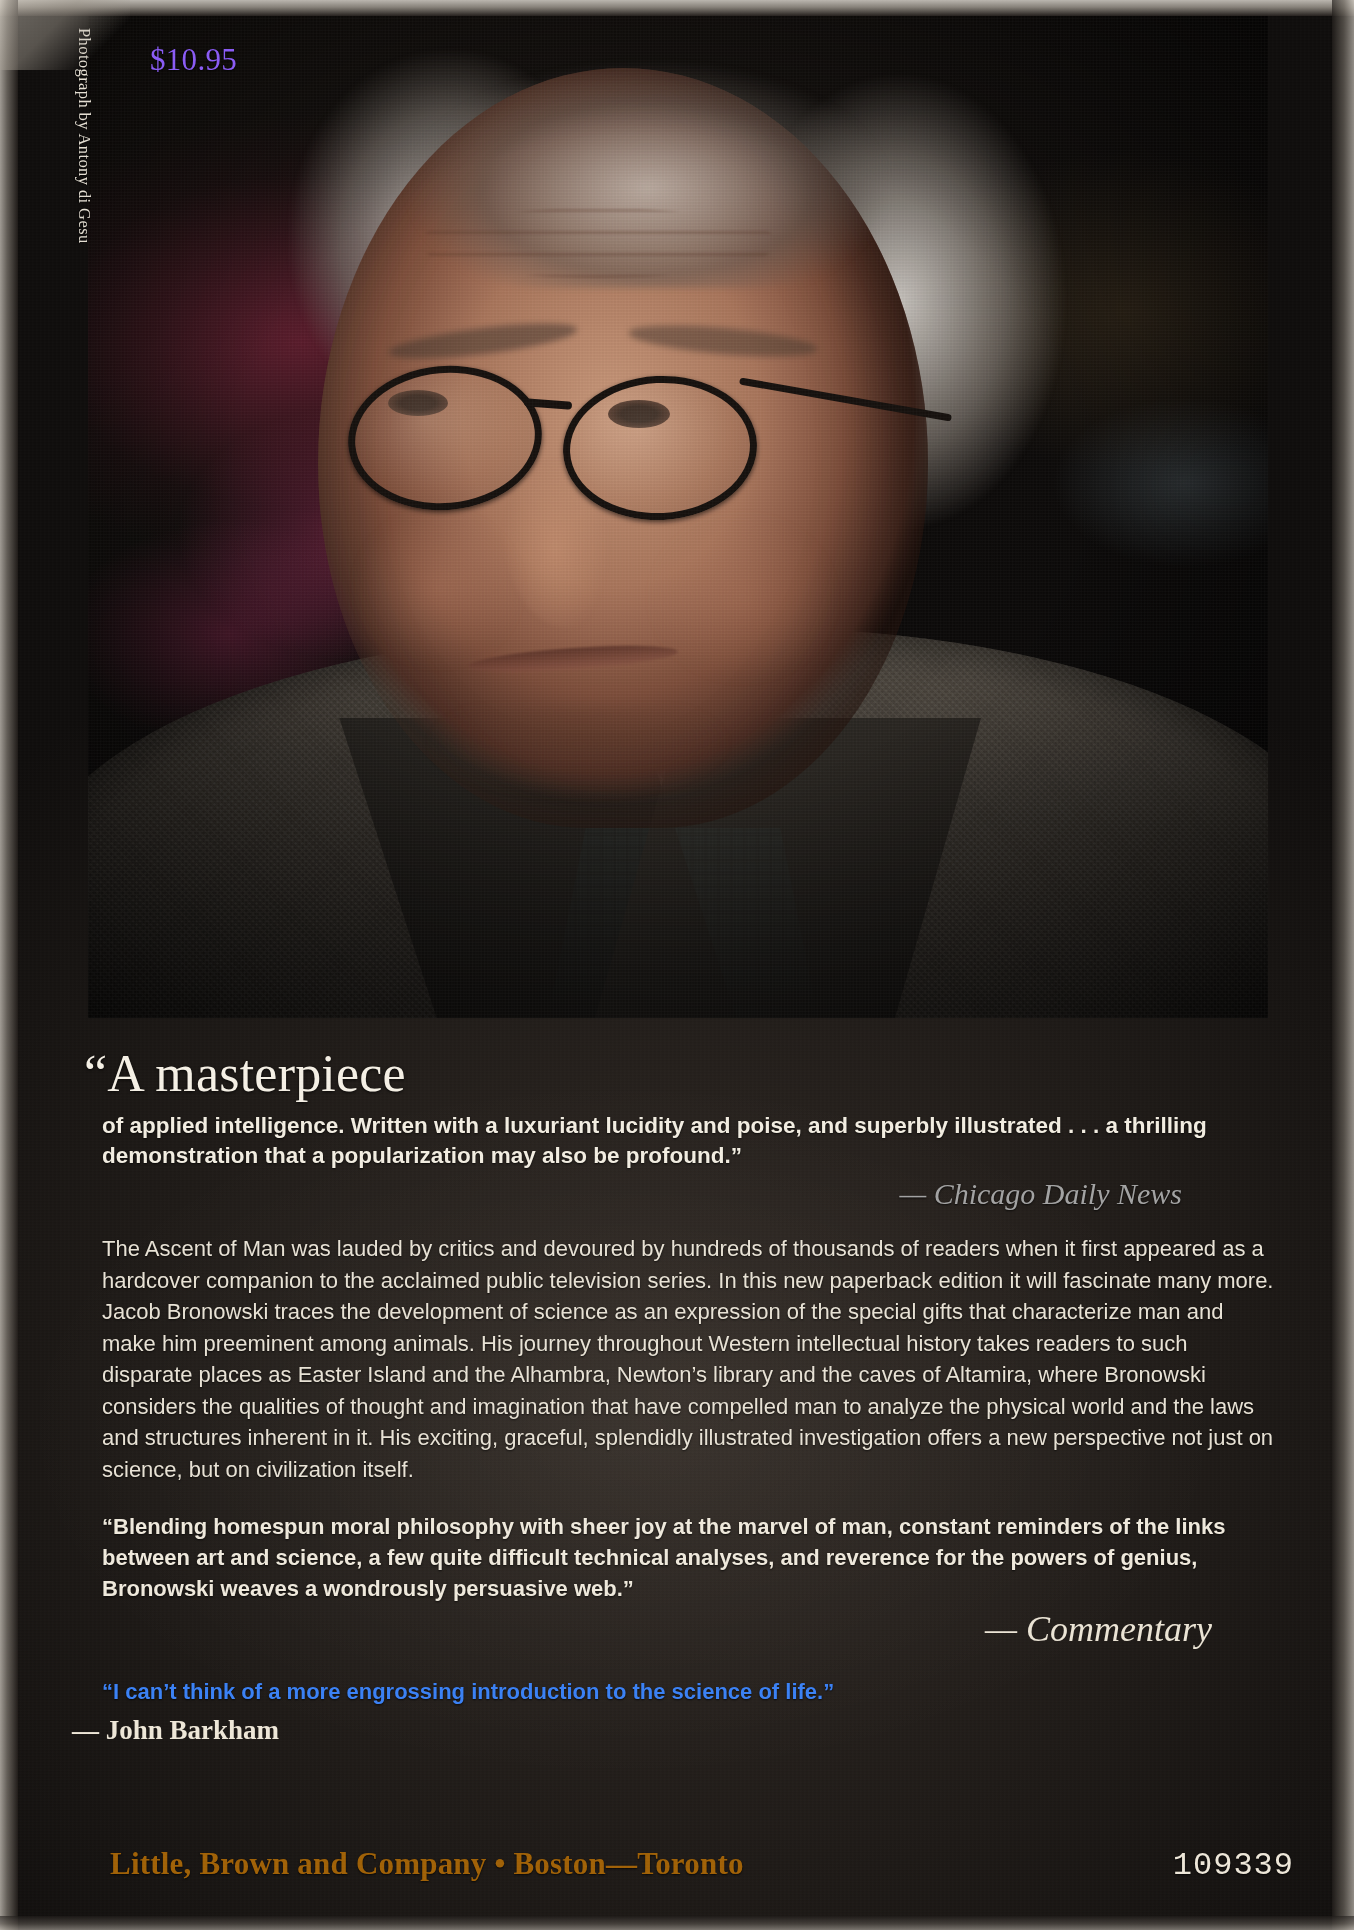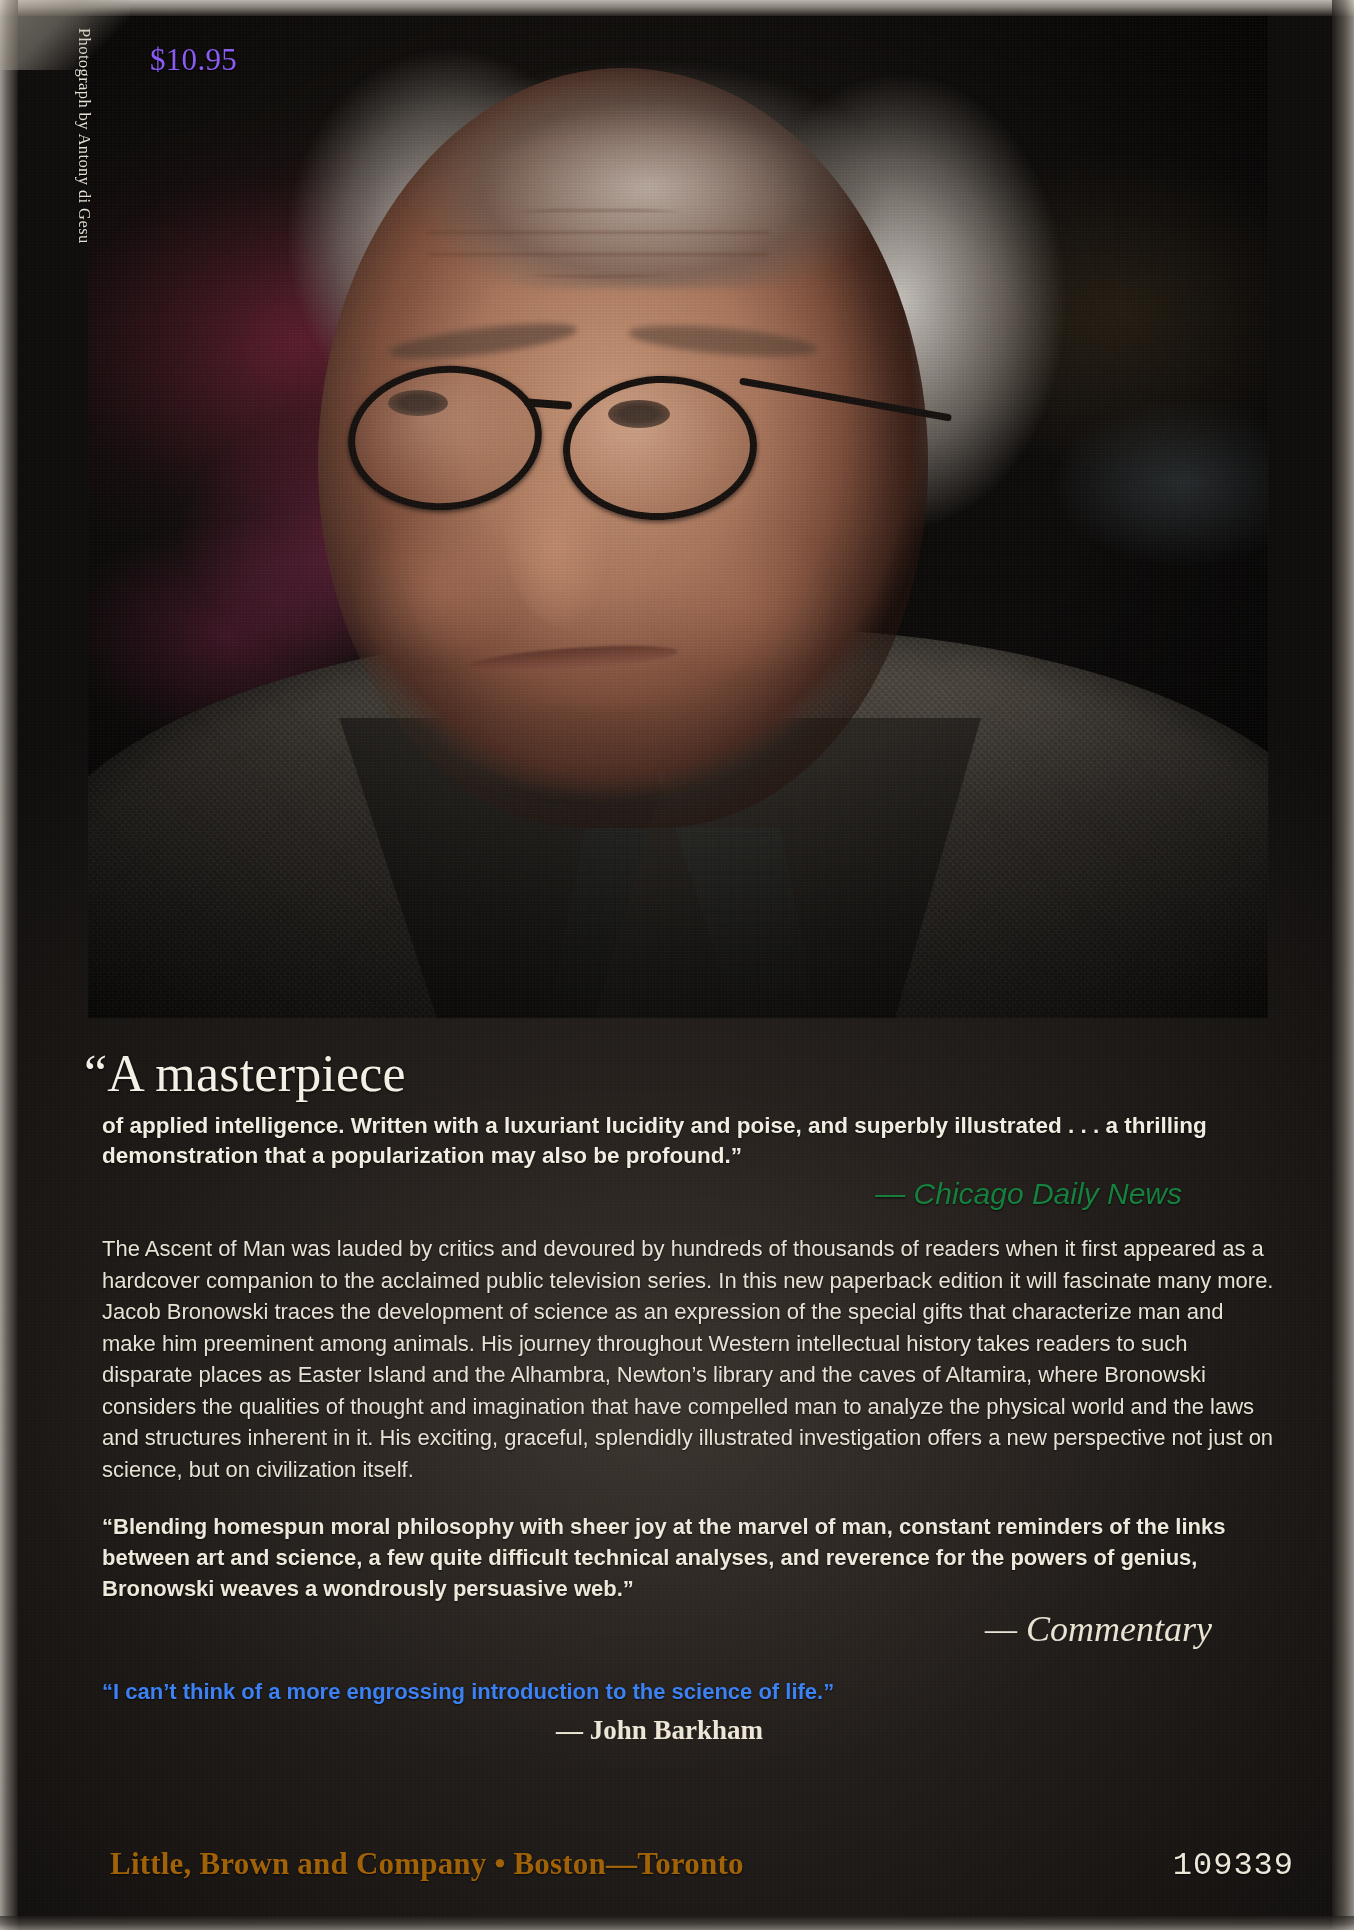--- a/index.html
+++ b/index.html
@@ -269,24 +269,24 @@
     font-family: "Liberation Sans", sans-serif;
     font-weight: bold;
     font-size: 22.5px;
     line-height: 30px;
     color: #f3eee2;
     margin: 0 0 2px 30px;
     width: 1180px;
     text-shadow: 0 1px 2px rgba(0,0,0,.7);
   }
   .pullquote-source {
-    font-family: Liberation Sans, sans-serif;
+    font-family: Liberation Serif, serif;
     font-style: italic;
     font-size: 30px;
-    color: #15803d;
+    color: #a3a3a3;
     text-align: right;
     margin: 6px 110px 0 0;
     text-shadow: 0 1px 2px rgba(0,0,0,.7);
   }
 
   .para {
     font-family: "Liberation Sans", sans-serif;
     font-size: 22px;
     line-height: 31.5px;
     color: #e9e3d6;
@@ -322,21 +322,21 @@
     line-height: 31px;
     color: #3b82f6;
     margin: 26px 0 0 30px;
     width: 1160px;
     text-shadow: 0 1px 2px rgba(0,0,0,.7);
   }
   .quote3-source {
     font-family: "Liberation Serif", serif;
     font-weight: bold;
     font-size: 27px;
-    text-align: center;
+    text-align: left;
     margin: 8px 45px 0 0;
     color: #efe8d9;
   }
 
   .footer {
     position: absolute;
     left: 110px;
     right: 60px;
     bottom: 46px;
     display: flex;

